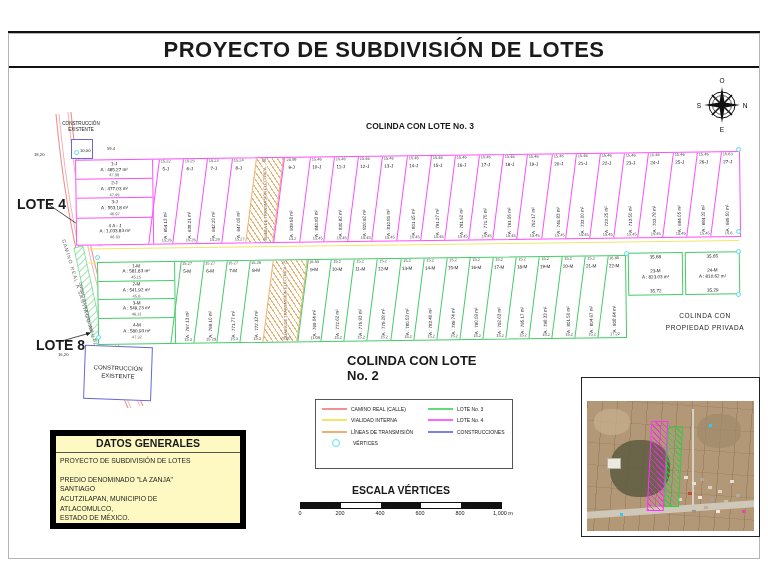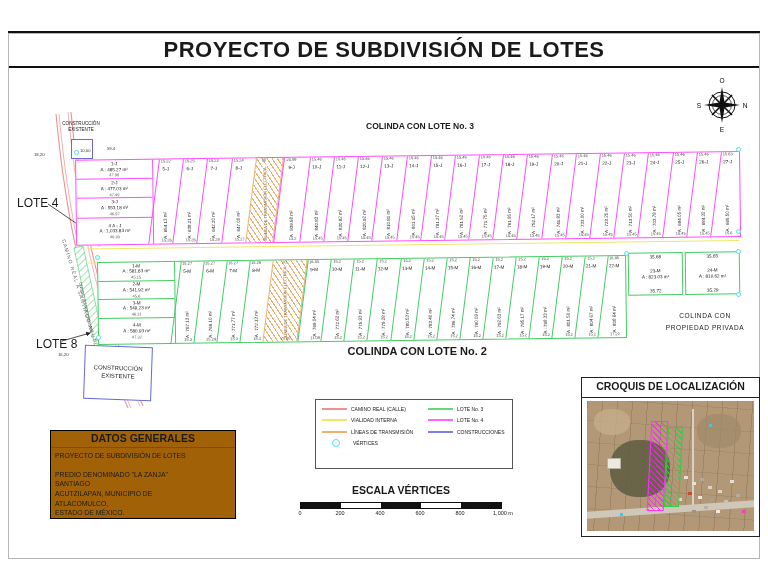--- a/index.html
+++ b/index.html
@@ -5,21 +5,21 @@
   html,body{margin:0;padding:0}
   body{width:768px;height:576px;background:#fff;position:relative;overflow:hidden;
        font-family:"Liberation Sans",sans-serif;color:#1a1a1a}
   .abs{position:absolute}
   #frame{left:8px;top:33px;width:750px;height:524px;border:1px solid #b5b5b5}
   #topline{left:8px;top:31px;width:752px;height:2px;background:#111}
   #subline{left:8px;top:66px;width:752px;height:2px;background:#111}
   #title{left:0;top:37px;width:768px;text-align:center;font-size:22px;font-weight:bold;letter-spacing:.5px}
   
   #colinda-top{left:330px;top:121px;width:180px;text-align:center;font-size:8.5px;font-weight:bold}
-  #colinda-bottom{left:347px;top:345px;width:140px;text-align:right;font-size:11px;font-weight:bold}
+  #colinda-bottom{left:347px;top:353px;width:140px;text-align:left;font-size:13px;font-weight:bold}
   #colinda-right{left:650px;top:310px;width:110px;text-align:center;font-size:6.5px;letter-spacing:.6px;line-height:1.8}
   
   .band{display:flex;box-sizing:border-box;background:#fff}
   #bandJ{left:75px;top:151px;width:665px;height:86px;transform:rotate(-.75deg);transform-origin:100% 0;
          border:1px solid var(--c-lote4);--lc:var(--c-lote4)}
   #bandM{left:97px;top:255px;width:529px;height:83px;transform:rotate(-.75deg);transform-origin:100% 0;
          border:1px solid var(--c-lote3);--lc:var(--c-lote3)}
   .stack{flex:0 0 76px;display:flex;flex-direction:column;border-right:1px solid var(--lc)}
   .srow{flex:1;border-bottom:1px solid var(--lc);display:flex;flex-direction:column;
         align-items:center;justify-content:center;line-height:1.25}
@@ -36,27 +36,27 @@
          border-left:1px solid var(--c-transmision)!important;border-right:1px solid var(--c-transmision)}
   .slabel{flex:1;writing-mode:vertical-rl;transform:rotate(180deg);font-size:4px;color:#8a5a20;
           display:flex;align-items:center;white-space:nowrap;background:rgba(255,255,255,.65)}
   #road-mid{left:88px;top:240px;width:651px;height:13px;transform:rotate(-.75deg);transform-origin:100% 0;
             border-top:1.5px solid var(--c-vialidad);border-bottom:1.5px solid var(--c-vialidad)}
   #rlots{left:628px;top:252px;width:112px;height:43px;transform:rotate(-.75deg);display:flex;gap:2px}
   .rcell{flex:1;border:1px solid var(--c-lote3);display:flex;flex-direction:column;align-items:center;
          justify-content:space-between;padding:1px;font-size:4.6px;line-height:1.2;background:#fff}
   .vdot{width:3px;height:3px;border-radius:50%;border:1px solid var(--c-vertices);background:#fff}
   
-  .lote-label{font-size:12px;font-weight:normal;white-space:nowrap}
+  .lote-label{font-size:14px;font-weight:bold;white-space:nowrap}
   .constr-label{font-size:4.6px;text-align:center;line-height:1.25}
   .constr-box{border:1px solid var(--c-construcciones);background:#fff}
   #constr2-label{font-size:6px;text-align:center;line-height:1.3;display:flex;flex-direction:column;justify-content:center;height:100%}
   .fdim{position:absolute;font-size:4.2px;color:#333;white-space:nowrap}
   
-  #datos{left:50px;top:430px;width:184px;height:87px;border:1px solid #000000;background:#a16207}
+  #datos{left:50px;top:430px;width:184px;height:87px;border:6px solid #000000;background:#fef9c3}
   .dg-head{height:15px;border-bottom:1px solid #555;text-align:center;font-size:10.5px;font-weight:bold;padding-top:1px}
   .dg-body{padding:3px 4px}
   .dline{font-size:6.8px;line-height:1.42;min-height:9px;white-space:nowrap}
   
   #simb{left:315px;top:399px;width:196px;height:68px;border:1px solid #555;background:#fff}
   .sb-head{height:16px;border-bottom:1px solid #555;text-align:center;font-size:10.5px;font-weight:bold;padding-top:1px}
   .sb-body{display:flex;padding-top:3px}
   .sb-col{display:flex;flex-direction:column}
   .sb-col.l{width:106px}.sb-col.r{width:86px}
   .sb-row{display:flex;align-items:center;gap:4px;height:11.5px;padding-left:6px}
@@ -646,21 +646,20 @@
 <div class="abs" id="esc-ticks">
     <span class="tick" style="left: 0px;">0</span>
     <span class="tick" style="left: 40px;">200</span>
     <span class="tick" style="left: 80px;">400</span>
     <span class="tick" style="left: 120px;">600</span>
     <span class="tick" style="left: 160px;">800</span>
     <span class="tick" style="left: 200px; transform: translateX(-35%);">1,000 m</span>
   </div>
 
 <div class="abs" id="croquis">
-  <div class="cr-head">CROQUIS DE LOCALIZACIÓN</div>
   <div class="cr-map">
     <div class="fields"></div>
     <div class="blob" style="left:14%;top:30%;width:36%;height:44%;background:#5d5a42;opacity:.85"></div>
     <div class="blob" style="left:4%;top:6%;width:22%;height:20%;background:#c4ad8c;opacity:.8"></div>
     <div class="blob" style="left:66%;top:10%;width:26%;height:26%;background:#a08a6a;opacity:.7"></div>
     <div style="position:absolute;left:-2%;bottom:14%;width:104%;height:5%;background:#cfc7b8;transform:rotate(-4deg)"></div>
     <div style="position:absolute;left:63%;top:6%;width:2px;height:74%;background:#d8d2c6"></div>
     <div style="position:absolute;left:12%;top:44%;width:12px;height:9px;background:#eceadf;border:1px solid #b8b2a6"></div>
     <div class="bldgs" style="left:58%;top:58%"></div>
     <div class="hatch-strip" style="left:37%;top:15%;width:9%;height:68%;border:1px solid #ff33ff;background:repeating-linear-gradient(45deg,rgba(255,30,255,.8) 0 1px,rgba(0,0,0,0) 1px 4px)"></div>

